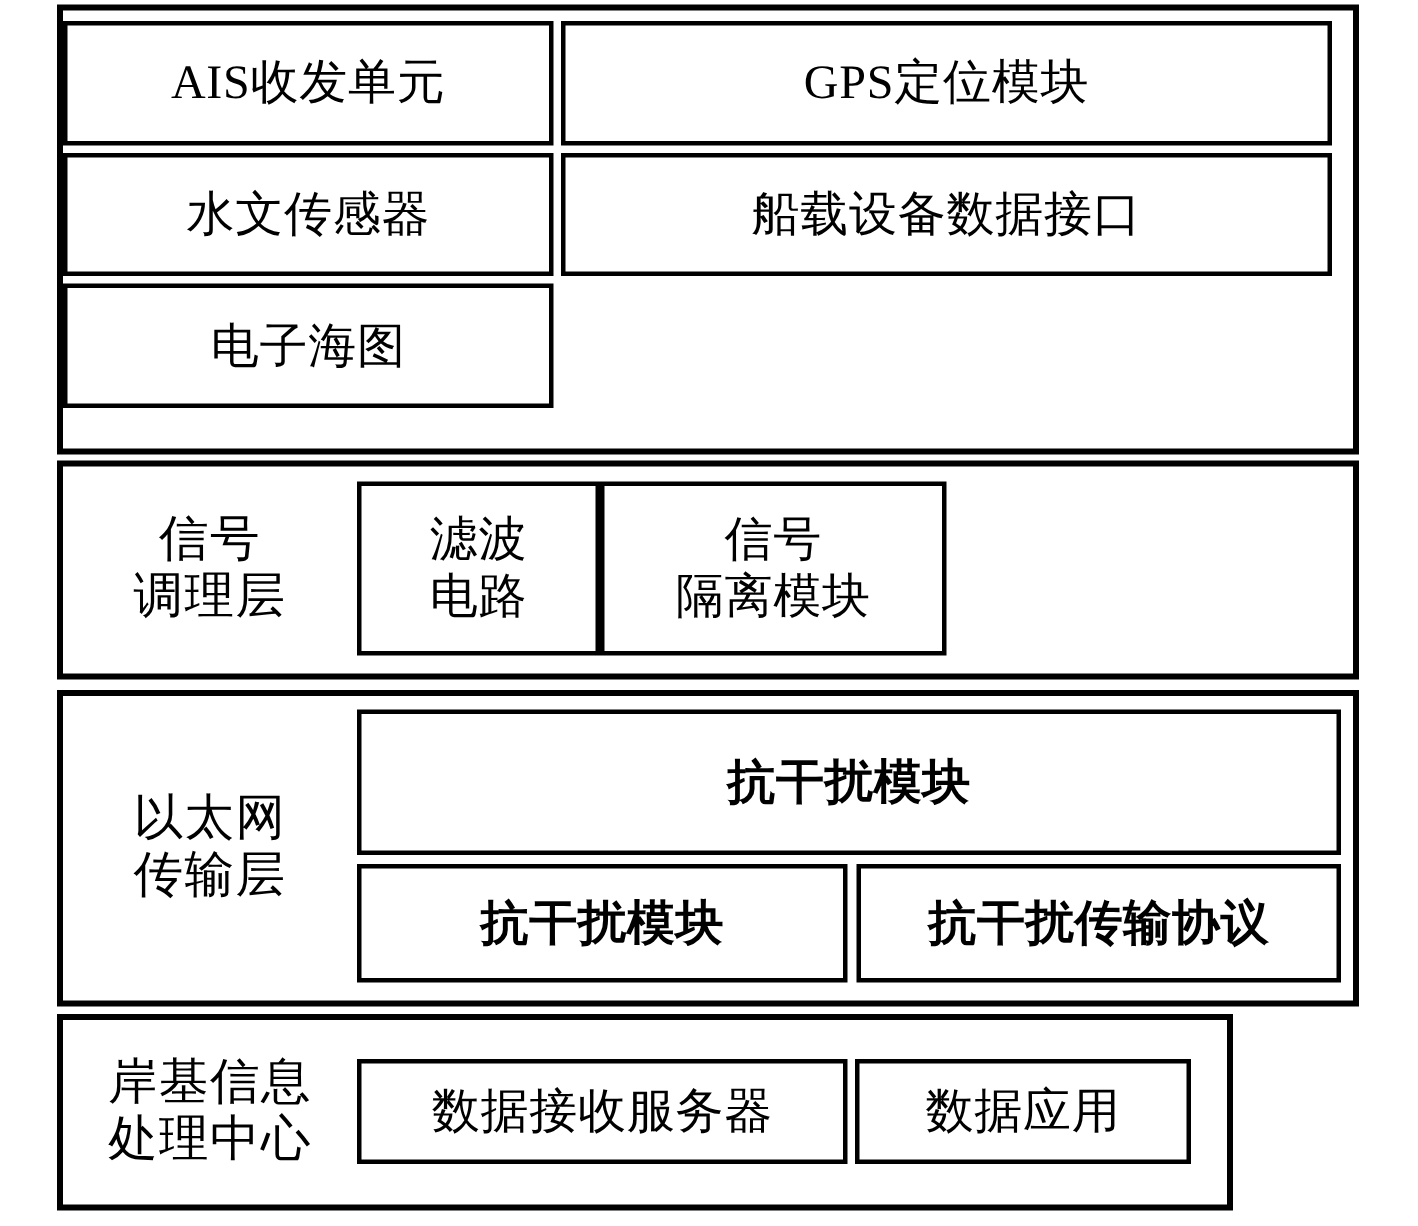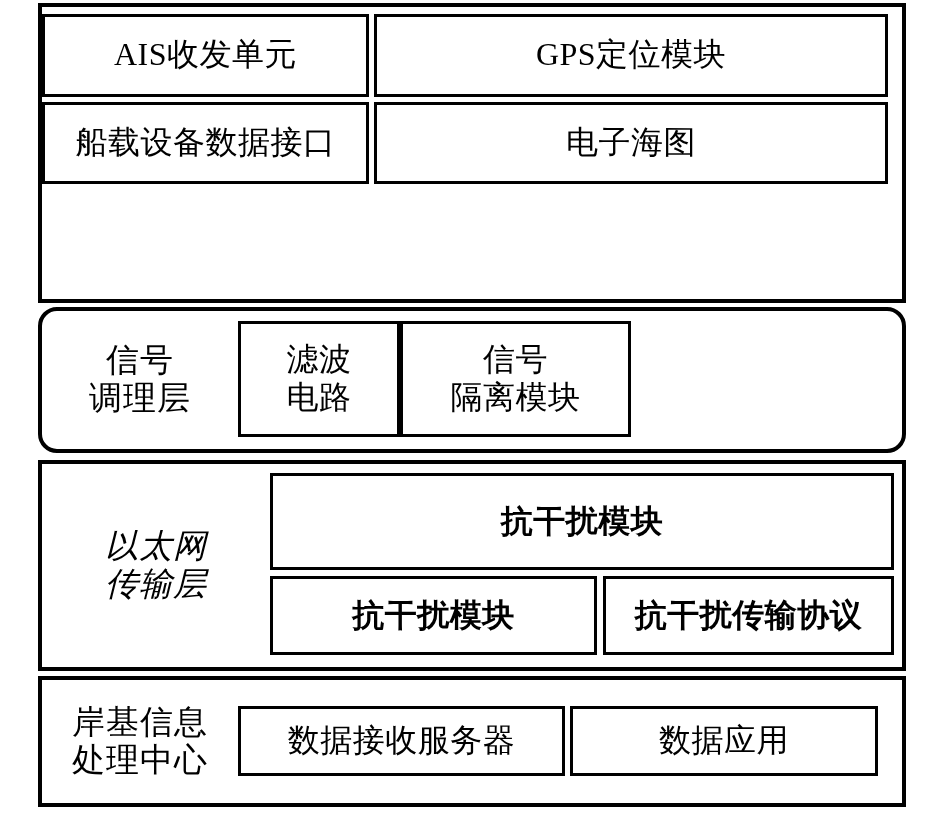--- a/index.html
+++ b/index.html
@@ -68,69 +68,70 @@
     flex: 1 1 auto;
     display: grid;
     grid-template-columns: 327px 1fr;
     grid-template-rows: 1fr 1fr 1fr;
     gap: 5px;
     padding: 7px 14px 27px 0;
     box-sizing: border-box;
   }
 
   
-  #layer-2 { left: 38px; top: 307px; width: 868px; height: 146px; border-radius: 19px; }
+  #layer-2 { left: 38px; top: 307px; width: 868px; height: 146px; }
   #layer-2 .layer-label { width: 196px; }
   #layer-2 .grid {
     flex: 1 1 auto;
     display: grid;
     grid-template-columns: 162px 231px 1fr;
     grid-template-rows: 1fr;
     gap: 0;
     padding: 10px 14px 12px 0;
     box-sizing: border-box;
   }
 
   
   #layer-3 { left: 38px; top: 460px; width: 868px; height: 211px; }
-  #layer-3 .layer-label { width: 228px; font-style: italic; }
+  #layer-3 .layer-label { width: 196px; }
   #layer-3 .grid {
     flex: 1 1 auto;
     display: grid;
     grid-template-columns: 327px 1fr;
     grid-template-rows: 97px 1fr;
     gap: 6px;
     padding: 9px 8px 12px 0;
     box-sizing: border-box;
     font-weight: bold;
   }
   #layer-3 .span2 { grid-column: 1 / span 2; }
 
   
-  #layer-4 { left: 38px; top: 676px; width: 868px; height: 131px; }
+  #layer-4 { left: 38px; top: 676px; width: 784px; height: 131px; }
   #layer-4 .layer-label { width: 196px; }
   #layer-4 .grid {
     flex: 1 1 auto;
     display: grid;
     grid-template-columns: 327px 1fr;
     grid-template-rows: 1fr;
     gap: 5px;
     padding: 26px 24px 27px 0;
     box-sizing: border-box;
   }
 </style>
 </head>
 <body>
 
 <div id="diagram">
 
   <div class="layer" id="layer-1">
     <div class="grid">
       <div class="module">AIS收发单元</div>
       <div class="module">GPS定位模块</div>
+      <div class="module">水文传感器</div>
       <div class="module">船载设备数据接口</div>
       <div class="module">电子海图</div>
     </div>
   </div>
 
   <div class="layer" id="layer-2">
     <div class="layer-label">信号
 调理层</div>
     <div class="grid">
       <div class="module">滤波

